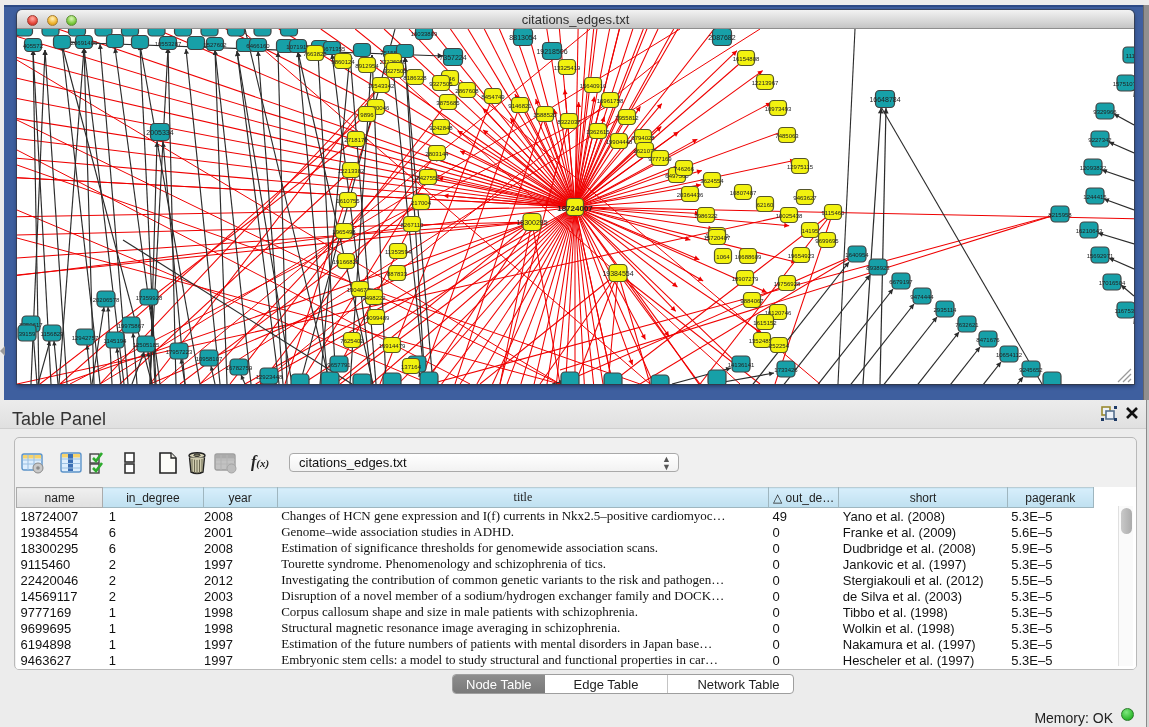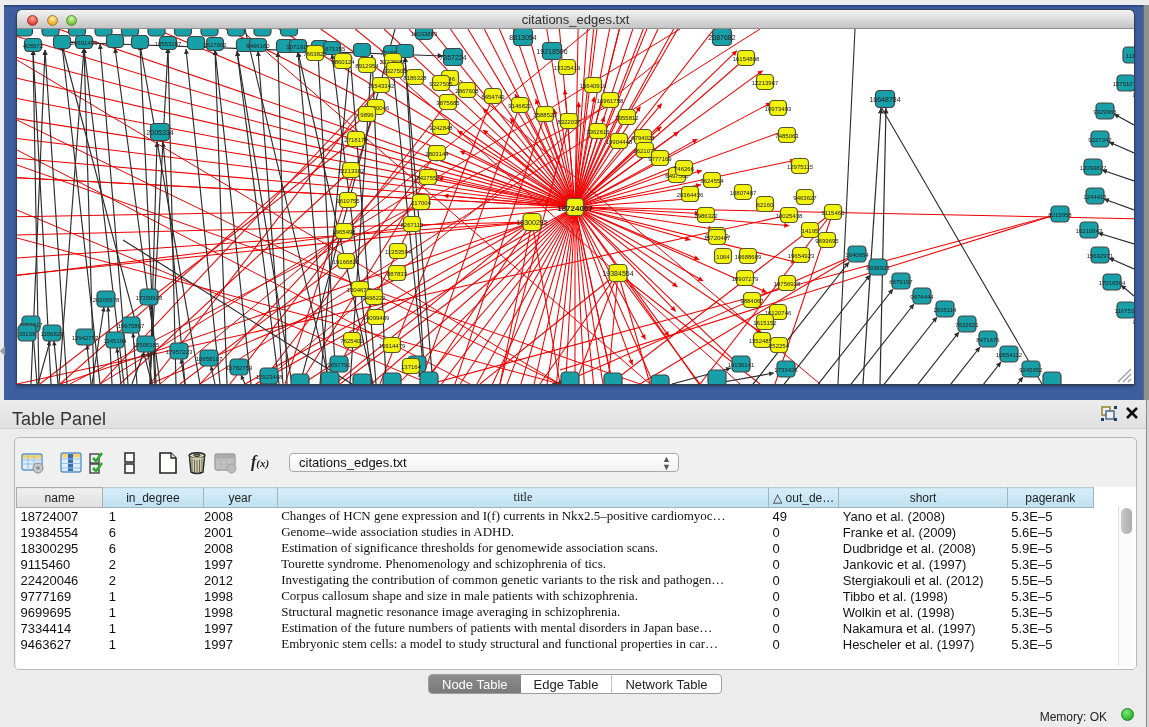--- a/index.html
+++ b/index.html
@@ -44,27 +44,27 @@
 th.c0 { background:linear-gradient(#efefef,#e0e0e0); border:1px solid #ababab; }
 td { height:16px; padding:0 0 0 4px; white-space:nowrap; overflow:hidden; color:#111; }
 .c0 { width:86px; } .c1 { width:100px; } .c2 { width:74px; } .c3 { width:490px;font-family:Liberation Serif, serif; }
 .c4 { width:70px; } .c5 { width:168px;margin-left:47px; } .c6 { width:86px;margin-top:44px; }
 td.c5 { text-align:left; padding-right:30px; } td.c6 { padding-left:4px; }
 td.c0 { padding-left:4px; } td.c1 { padding-left:6px; } td.c2 { padding-left:1px; }
 #vscroll { position:absolute; right:3px; top:68px; width:15px; height:160px;
   background:#fafafa; border-left:1px solid #e0e0e0; }
 #vthumb { position:absolute; left:2px; top:2px; width:11px; height:26px;
   background:linear-gradient(90deg,#c9c9c9,#ababab); border-radius:6px; }
-#tabs { position:absolute; left:428px; top:244px; height:20px; display:flex;
-  border:1px solid #9e9e9e; border-radius:4px; overflow:hidden; background:#fff; }
+#tabs { position:absolute; left:452px; top:244px; height:20px; display:flex;
+  border:1px solid #9e9e9e; border-radius:4px; overflow:hidden; background:#fff;gap:16px; }
 #tabs div { font-size:13px; padding:2px 13px 0 13px; color:#222; }
 #tabs .sel { background:linear-gradient(#8d8d8d,#797979); color:#fff; }
 #tabs .sep { width:1px; padding:0; background:#c4c4c4; }
 #status { position:absolute; left:0; top:700px; width:1149px; height:27px; }
-#mem { position:absolute; right:42px; top:10px; font-size:12px; color:#222; }
+#mem { position:absolute; right:36px; top:10px; font-size:14px; color:#222; }
 #memdot { position:absolute; right:15px; top:8px; width:13px; height:13px; border-radius:50%;
   background:radial-gradient(circle at 40% 30%, #7ee87e, #2db82d 70%, #1d8f1d); border:1px solid #2a7a2a; }
 #rstrip2 { position:absolute; left:1146px; top:400px; width:3px; height:327px;
   background:#d6d6d6; border-left:1px solid #8a8a8a; }
 </style></head>
 <body>
 <div id="page">
   <div id="bluepanel"></div>
   <div id="rightstrip"></div>
   <div id="win">
@@ -901,39 +901,48 @@
               <tr>
                 <td class="c0">22420046</td>
                 <td class="c1">2</td>
                 <td class="c2">2012</td>
                 <td class="c3">Investigating the contribution of common genetic variants to the risk and pathogen…</td>
                 <td class="c4">0</td>
                 <td class="c5">Stergiakouli et al. (2012)</td>
                 <td class="c6">5.5E–5</td>
               </tr>
               <tr>
+                <td class="c0">14569117</td>
+                <td class="c1">2</td>
+                <td class="c2">2003</td>
+                <td class="c3">Disruption of a novel member of a sodium/hydrogen exchanger family and DOCK…</td>
+                <td class="c4">0</td>
+                <td class="c5">de Silva et al. (2003)</td>
+                <td class="c6">5.3E–5</td>
+              </tr>
+              <tr>
                 <td class="c0">9777169</td>
                 <td class="c1">1</td>
                 <td class="c2">1998</td>
                 <td class="c3">Corpus callosum shape and size in male patients with schizophrenia.</td>
                 <td class="c4">0</td>
                 <td class="c5">Tibbo et al. (1998)</td>
                 <td class="c6">5.3E–5</td>
               </tr>
               <tr>
                 <td class="c0">9699695</td>
                 <td class="c1">1</td>
                 <td class="c2">1998</td>
                 <td class="c3">Structural magnetic resonance image averaging in schizophrenia.</td>
                 <td class="c4">0</td>
                 <td class="c5">Wolkin et al. (1998)</td>
                 <td class="c6">5.3E–5</td>
               </tr>
               <tr>
-                <td class="c0">7334414</td>
+                <td class="c0">6194898</td>
                 <td class="c1">1</td>
                 <td class="c2">1997</td>
                 <td class="c3">Estimation of the future numbers of patients with mental disorders in Japan base…</td>
                 <td class="c4">0</td>
                 <td class="c5">Nakamura et al. (1997)</td>
                 <td class="c6">5.3E–5</td>
               </tr>
               <tr>
                 <td class="c0">9463627</td>
                 <td class="c1">1</td>

